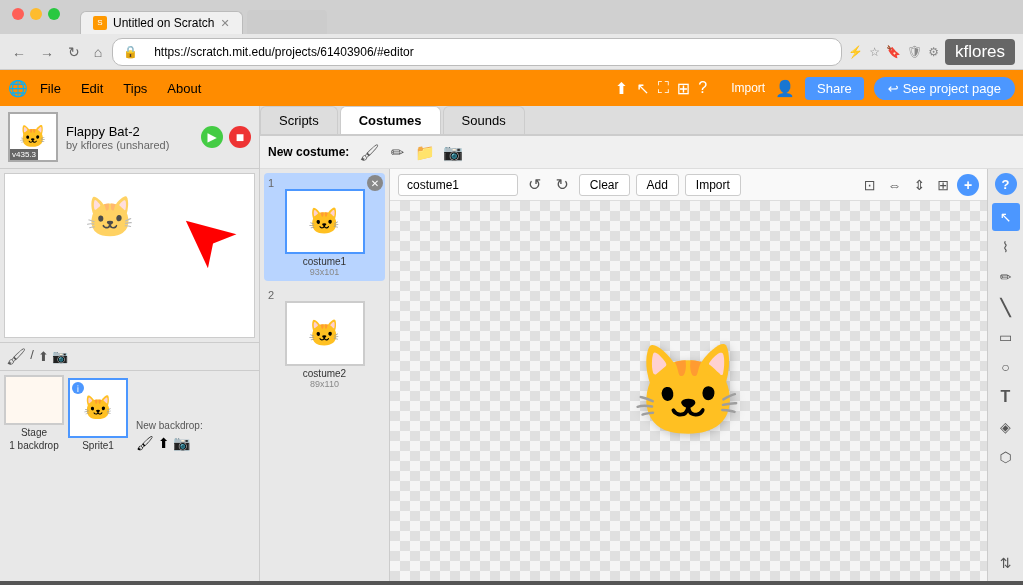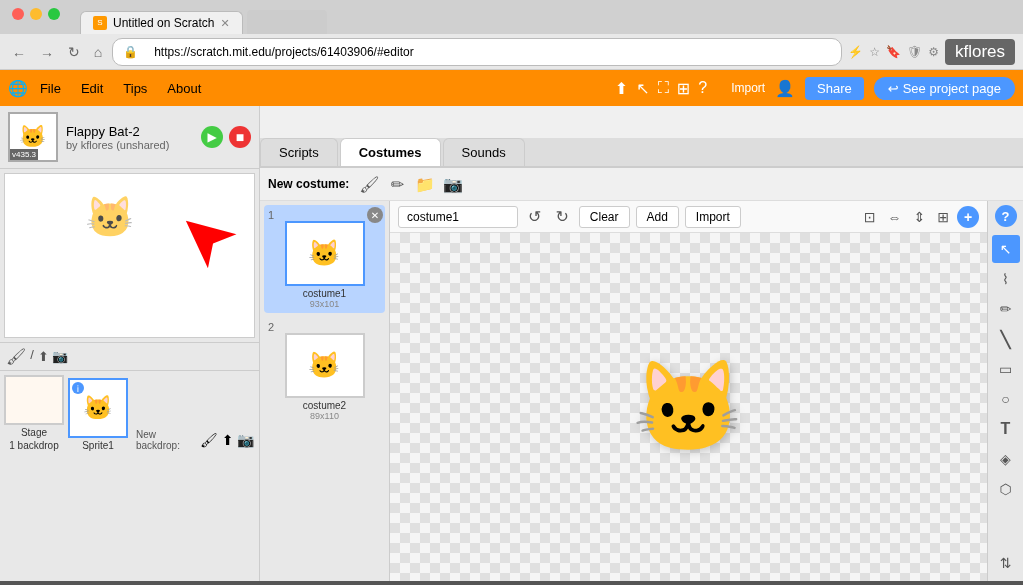--- a/index.html
+++ b/index.html
@@ -53,21 +53,21 @@
     .coords-bar { background: #e8e8e8; padding: 2px 8px; font-size: 11px; color: #555; text-align: center; }
     .backdrop-icon-btn { background: none; border: none; cursor: pointer; color: #555; font-size: 16px; }
     .sprite-item { display: flex; flex-direction: column; align-items: center; }
     .sprite-box { width: 60px; height: 60px; border: 2px solid #ccc; background: #fff; display: flex; align-items: center; justify-content: center; position: relative; cursor: pointer; font-size: 24px; }
     .sprite-box.selected { border: 2px solid #4c97ff; }
     .sprite-label { font-size: 10px; color: #333; margin-top: 2px; }
     .sprite-info-badge { position: absolute; top: 2px; left: 2px; background: #4c97ff; color: white; font-size: 9px; width: 12px; height: 12px; border-radius: 50%; display: flex; align-items: center; justify-content: center; }
     .stage-box { width: 60px; height: 50px; border: 2px solid #ccc; background: #fff8f0; display: flex; align-items: center; justify-content: center; cursor: pointer; }
 
     
-    .center-panel { flex: 1; display: flex; flex-direction: column; background: #15803d; margin-top: 32px; }
+    .center-panel { flex: 1; display: flex; flex-direction: column; background: #15803d; }
 
     
     .editor-tabs { display: flex; background: #ddd; border-bottom: 2px solid #ccc; }
     .editor-tab { padding: 6px 18px; cursor: pointer; font-size: 13px; border: 1px solid #ccc; background: #ddd; border-bottom: none; border-radius: 6px 6px 0 0; margin-right: 2px; }
     .editor-tab.active { background: white; font-weight: bold; }
     .costume-icon-btn { background: none; border: none; cursor: pointer; color: #555; font-size: 16px; width: 24px; height: 24px; display: flex; align-items: center; justify-content: center; border-radius: 3px; }
 
     
     .editor-body { display: flex; flex: 1; overflow: hidden; }
     .costume-list-panel { width: 130px; background: #e8e8e8; border-right: 1px solid #ccc; overflow-y: auto; padding: 4px; }
@@ -209,21 +209,21 @@
         </div>
 
         <div class="sprite-item">
           <div class="sprite-box selected" style="position:relative;">
             <span class="sprite-info-badge">ℹ</span>
             <span style="font-size:24px;">🐱</span>
           </div>
           <div class="sprite-label">Sprite1</div>
         </div>
 
-        <div style="display:flex; justify-content:flex-end; gap:4px; margin-left:4px;margin-top:12px;">
+        <div style="display:flex; flex-direction:column; justify-content:flex-end; gap:4px; margin-left:4px;margin-top:12px;">
           <span style="font-size:10px; color:#555;">New backdrop:</span>
           <div style="display:flex; gap:4px;">
             <button style="background:none; border:none; cursor:pointer; font-size:14px;">🖌</button>
             <button style="background:none; border:none; cursor:pointer; font-size:14px;">⬆</button>
             <button style="background:none; border:none; cursor:pointer; font-size:14px;">📷</button>
           </div>
         </div>
       </div>
     </div>
 

